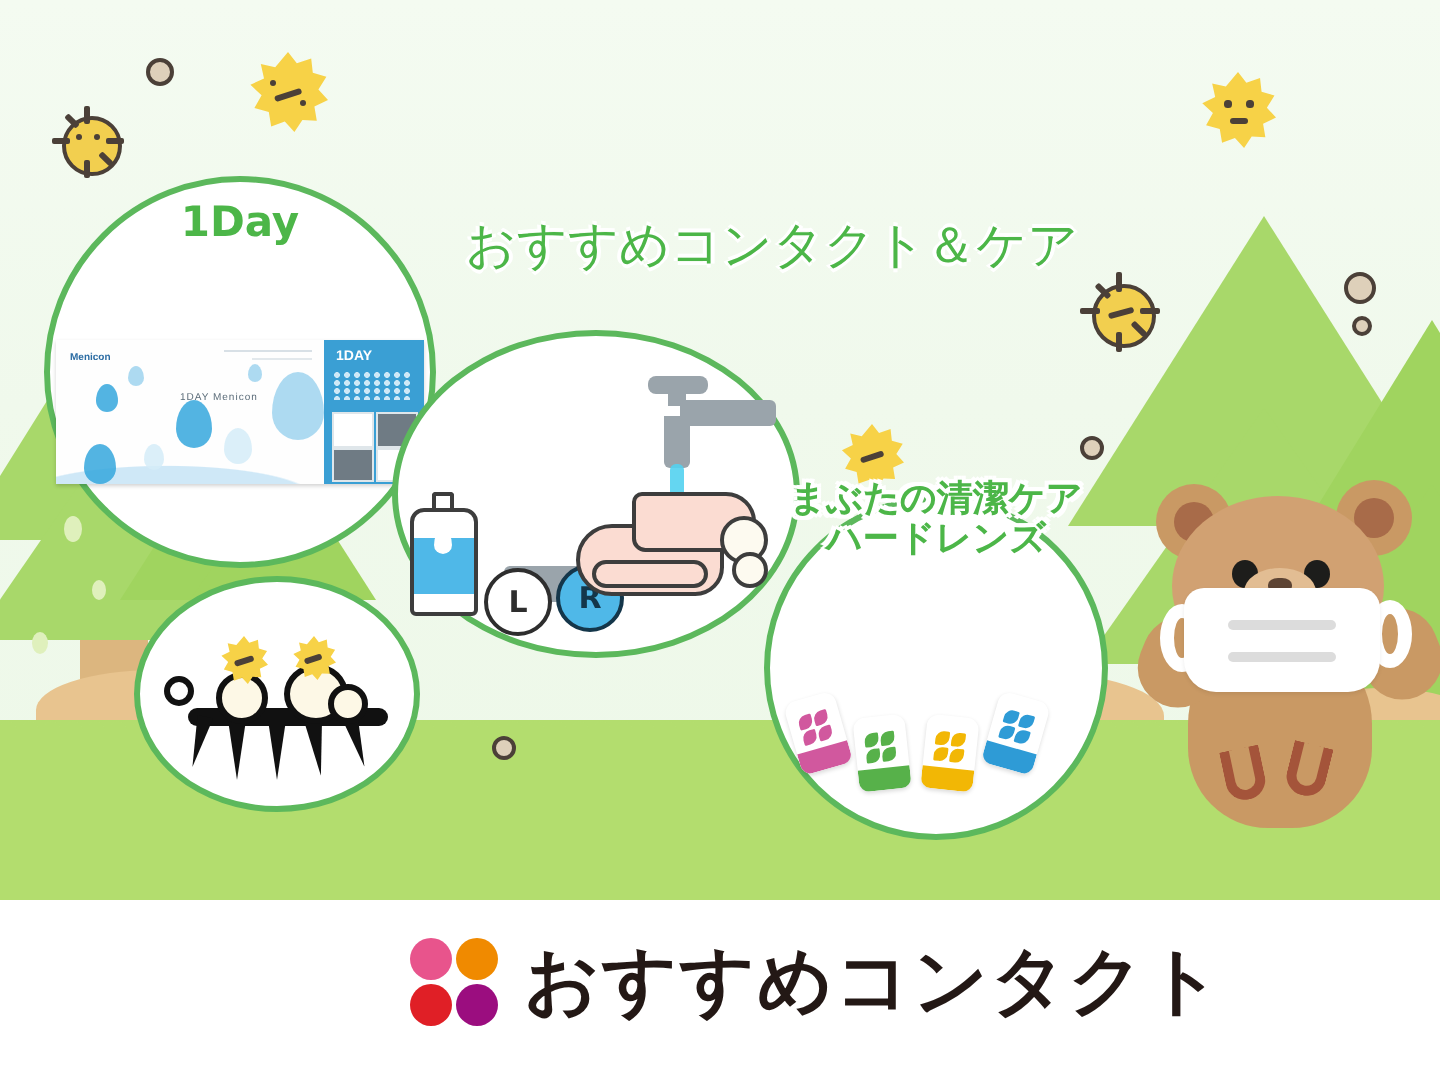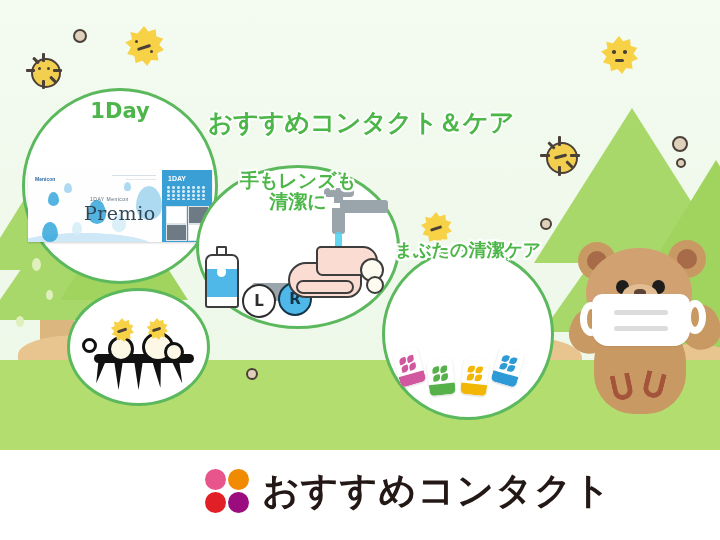--- a/index.html
+++ b/index.html
@@ -34,22 +34,22 @@
              font-family:"DejaVu Sans","Liberation Sans",sans-serif;white-space:nowrap;}
 
   
   .headline{position:absolute;left:175px;top:30px;width:400px;text-align:center;
     font-size:56px;font-weight:bold;color:#4cb648;letter-spacing:1px;line-height:1;
     font-family:"DejaVu Sans","Liberation Sans",sans-serif;
     text-shadow:
       3px 0 0 #fff,-3px 0 0 #fff,0 3px 0 #fff,0 -3px 0 #fff,
       2px 2px 0 #fff,-2px 2px 0 #fff,2px -2px 0 #fff,-2px -2px 0 #fff;
     white-space:nowrap;}
-  .subhead{position:absolute;left:161px;top:106px;width:400px;text-align:center;
-    font-size:25px;font-weight:bold;color:#4cb648;letter-spacing:0px;
+  .subhead{position:absolute;left:186px;top:106px;width:400px;text-align:center;
+    font-size:25px;font-weight:normal;color:#4cb648;letter-spacing:0px;
     font-family:"DejaVu Sans","Liberation Sans",sans-serif;
     text-shadow:2px 0 0 #fff,-2px 0 0 #fff,0 2px 0 #fff,0 -2px 0 #fff;
     white-space:nowrap;}
 
   
   .bubble{position:absolute;border-radius:50%;background:#ffffff;
           border:3px solid #5cb85c;box-sizing:border-box;overflow:hidden;}
 
   .bub-label{position:absolute;text-align:center;font-weight:bold;color:#4cb648;
     font-family:"DejaVu Sans","Liberation Sans",sans-serif;line-height:1.12;
@@ -278,21 +278,20 @@
     <div class="drop pale" style="left:84px;top:44px;width:14px;height:18px;"></div>
     <div class="drop" style="left:20px;top:22px;width:11px;height:14px;"></div>
     <div class="drop lt" style="left:36px;top:13px;width:8px;height:10px;"></div>
     <div class="drop" style="left:14px;top:52px;width:16px;height:20px;"></div>
     <div class="drop pale" style="left:44px;top:52px;width:10px;height:13px;"></div>
     <div class="drop lt" style="left:96px;top:12px;width:7px;height:9px;"></div>
     <div class="topline"></div>
       <div class="topline2"></div>
     <div class="brand">Menicon</div>
     <div class="tm">1DAY Menicon</div>
-    <div class="name">Premio</div>
     <div class="panel">
       <div class="pt">1DAY</div>
       <div class="dots"></div>
       <div class="icn" style="left:4px;top:36px;width:19px;height:16px;"></div>
       <div class="icn d" style="left:26px;top:36px;width:19px;height:16px;"></div>
       <div class="icn d" style="left:4px;top:54px;width:19px;height:15px;"></div>
       <div class="icn" style="left:26px;top:54px;width:19px;height:15px;"></div>
     </div>
   </div>
   <div class="bub-label" style="left:22px;top:100px;width:196px;font-size:21px;">
@@ -325,24 +324,20 @@
   </div>
 
   <div class="hands">
     <div class="palm" style="left:6px;top:22px;width:74px;height:36px;border-radius:20px 6px 16px 20px;"></div>
     <div class="palm" style="left:34px;top:6px;width:62px;height:30px;border-radius:6px 18px 18px 8px;"></div>
     <div class="palm" style="left:14px;top:40px;width:58px;height:14px;border-radius:8px;"></div>
     <div class="foam" style="left:78px;top:18px;width:24px;height:24px;"></div>
     <div class="foam" style="left:84px;top:36px;width:18px;height:18px;"></div>
   </div>
 
-  <div class="bub-label" style="left:196px;top:170px;width:204px;font-size:19px;">
-    <div>手もレンズも</div>
-    <div>清潔に</div>
-  </div>
 
   <div class="bubble" style="left:382px;top:248px;width:172px;height:172px;">
   </div>
 
 
   <div class="blister" style="left:396px;top:348px;transform:rotate(-16deg);">
     <div class="foot" style="background:#d1589e;"></div>
     <div class="bf">
       <i style="left:0;top:0;background:#d1589e;"></i>
         <i style="left:8px;top:0;background:#d1589e;"></i>
@@ -373,20 +368,21 @@
     <div class="bf">
       <i style="left:0;top:0;background:#2e9bd6;"></i>
         <i style="left:8px;top:0;background:#2e9bd6;"></i>
       <i style="left:0;top:8px;background:#2e9bd6;"></i>
         <i style="left:8px;top:8px;background:#2e9bd6;"></i>
     </div>
   </div>
 
   <div class="bub-label" style="left:378px;top:240px;width:180px;font-size:18px;">
     <div>まぶたの清潔ケア</div>
+    <div>ハードレンズ</div>
   </div>
 
   <div class="bubble" style="left:67px;top:288px;width:143px;height:118px;border-radius:50%;">
   </div>
 
   <div class="eyelid">
 
     <div class="lash" style="left:4px;top:36px;width:100px;height:9px;border-radius:5px;"></div>
 
     <div class="lash" style="left:6px;top:40px;width:8px;height:26px;

